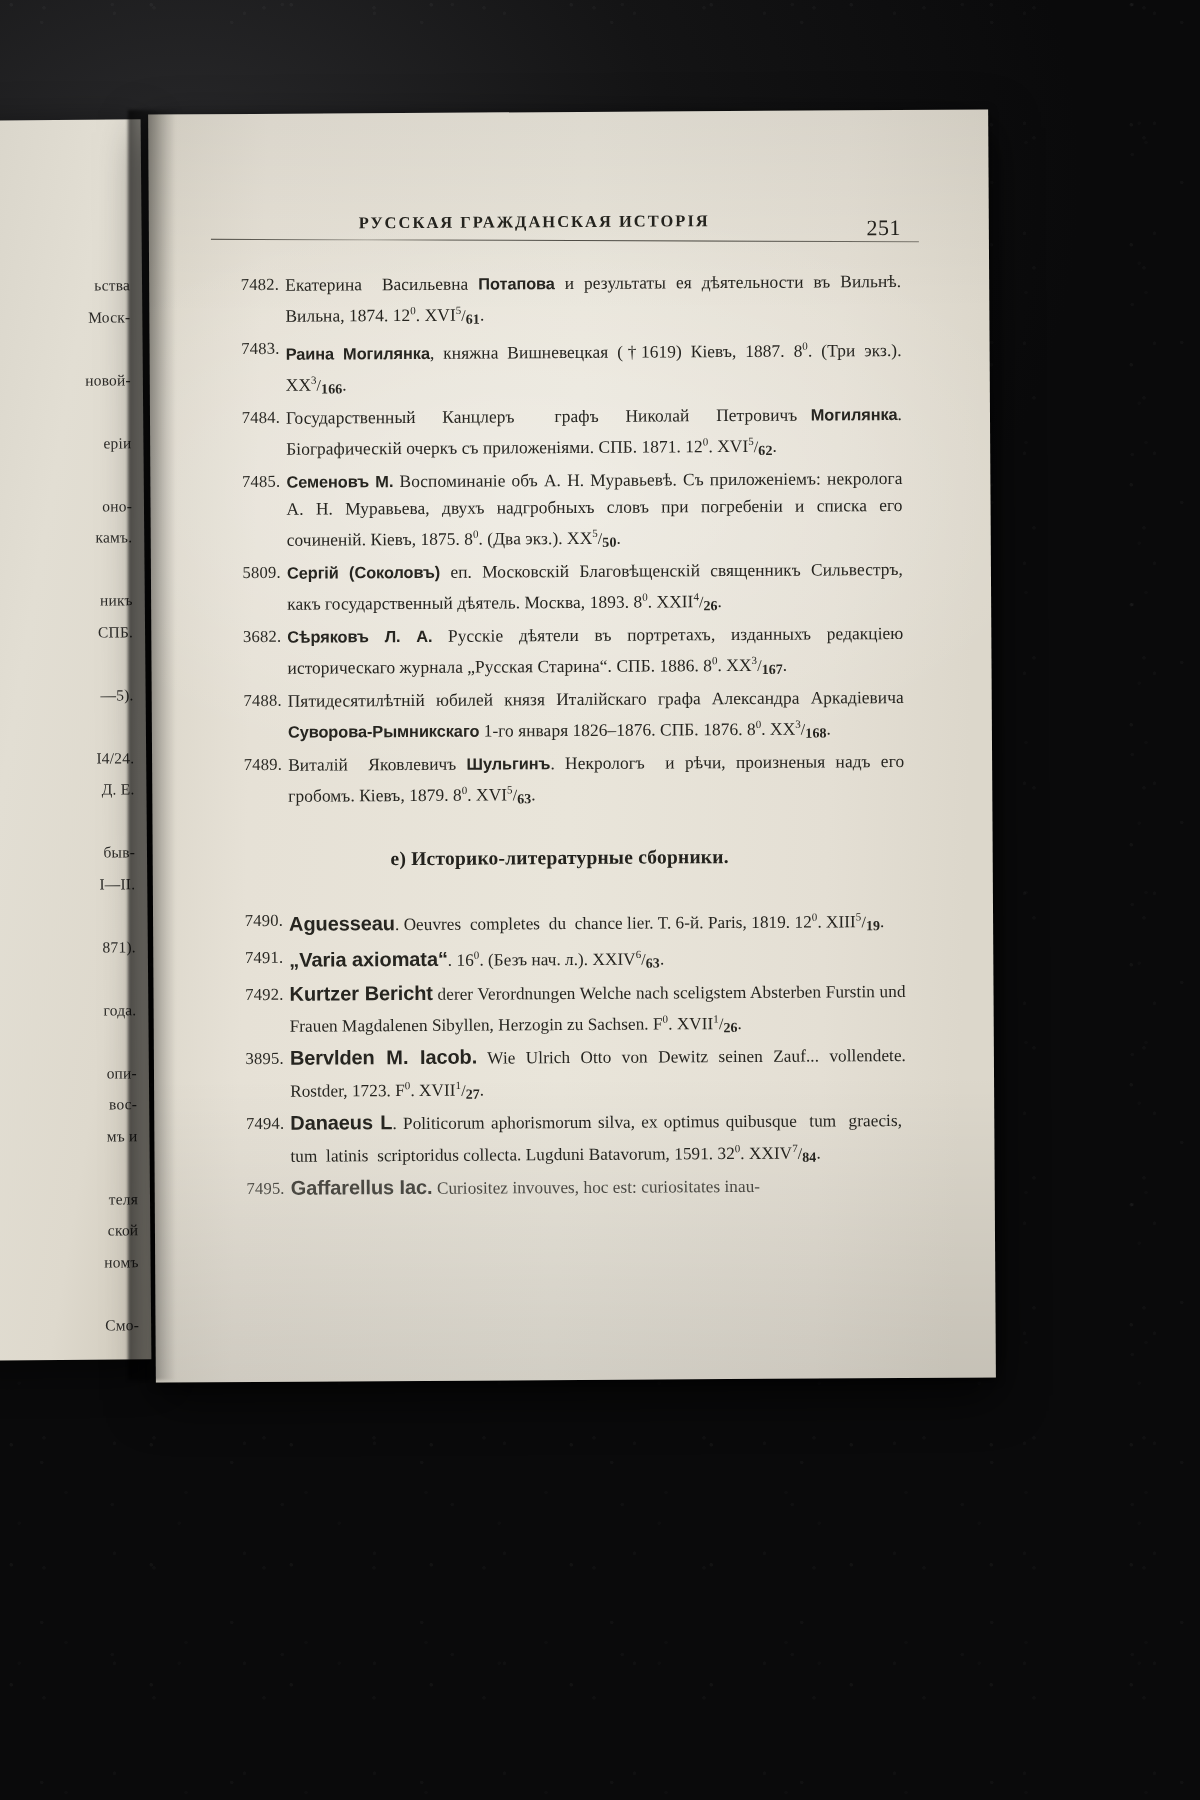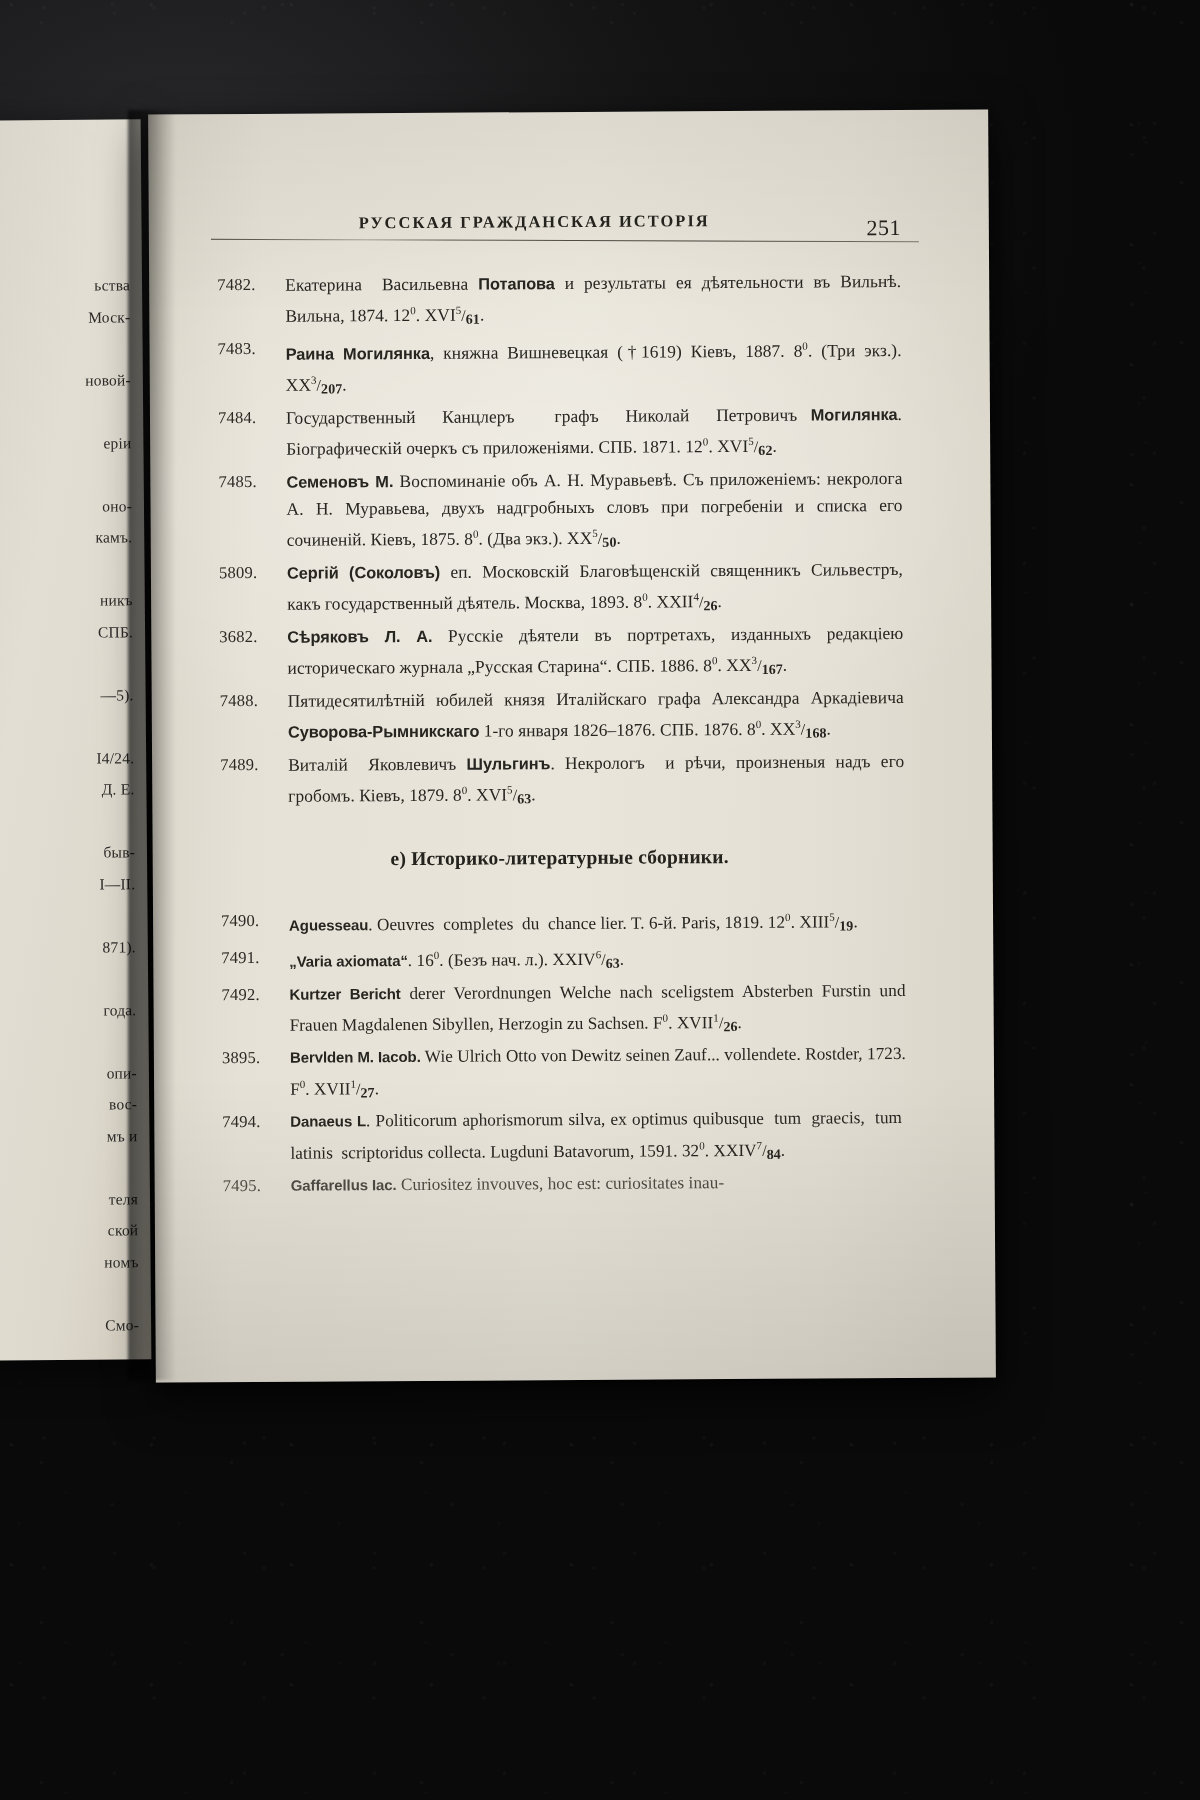--- a/index.html
+++ b/index.html
@@ -165,21 +165,21 @@
     text-align: justify;
     text-justify: inter-word;
     color: #262520;
     letter-spacing: .05px;
   }
   .entry .num {
     position: absolute;
     left: 6px;
     top: 0;
     width: 62px;
-    text-align: left;
+    text-align: right;
     font-size: 16.6px;
     color: #2a2924;
     letter-spacing: .2px;
   }
   .entry b,
   .entry .bold {
     font-family: "Liberation Sans", "DejaVu Sans", sans-serif;
     font-weight: 700;
     font-size: 16.4px;
     letter-spacing: -.1px;
@@ -192,21 +192,21 @@
   .section-head {
     margin: 34px 0 36px 0;
     text-align: center;
     font-size: 19.5px;
     font-weight: 700;
     letter-spacing: .2px;
     color: #23221d;
   }
 
   .entry.latin { font-size: 17.2px; line-height: 27px; }
-  .entry.latin b { font-size: 15px; }
+  .entry.latin b { font-size: 20px; }
 
   .entry.faded { opacity: .80; }
 </style>
 </head>
 <body>
 
 <div class="scene">
 
   <div class="page-left">
     <div class="lefttext">ьства
@@ -265,21 +265,21 @@
 
       <div class="entries">
 
         <div class="entry">
           <span class="num">7482.</span>
           <span>Екатерина&nbsp; Васильевна <b>Потапова</b> и результаты ея дѣятель­ности въ Вильнѣ. Вильна, 1874. 12<sup>0</sup>. XVI<sup>5</sup><span class="slash">/</span><sub>61</sub>.</span>
         </div>
 
         <div class="entry">
           <span class="num">7483.</span>
-          <span><b>Раина Могилянка</b>, княжна Вишневецкая (†1619) Кіевъ, 1887. 8<sup>0</sup>. (Три экз.). XX<sup>3</sup><span class="slash">/</span><sub>207</sub>.</span>
+          <span><b>Раина Могилянка</b>, княжна Вишневецкая (†1619) Кіевъ, 1887. 8<sup>0</sup>. (Три экз.). XX<sup>3</sup><span class="slash">/</span><sub>166</sub>.</span>
         </div>
 
         <div class="entry">
           <span class="num">7484.</span>
           <span>Государственный&nbsp; Канцлеръ&nbsp;&nbsp; графъ&nbsp; Николай&nbsp; Петровичъ <b>Могилянка</b>. Біографическій очеркъ съ приложеніями. СПБ. 1871. 12<sup>0</sup>. XVI<sup>5</sup><span class="slash">/</span><sub>62</sub>.</span>
         </div>
 
         <div class="entry">
           <span class="num">7485.</span>
           <span><b>Семеновъ М.</b> Воспоминаніе объ А. Н. Муравьевѣ. Съ при­ложеніемъ: некролога А. Н. Муравьева, двухъ надгробныхъ словъ при погребеніи и списка его сочиненій. Кіевъ, 1875. 8<sup>0</sup>. (Два экз.). XX<sup>5</sup><span class="slash">/</span><sub>50</sub>.</span>

